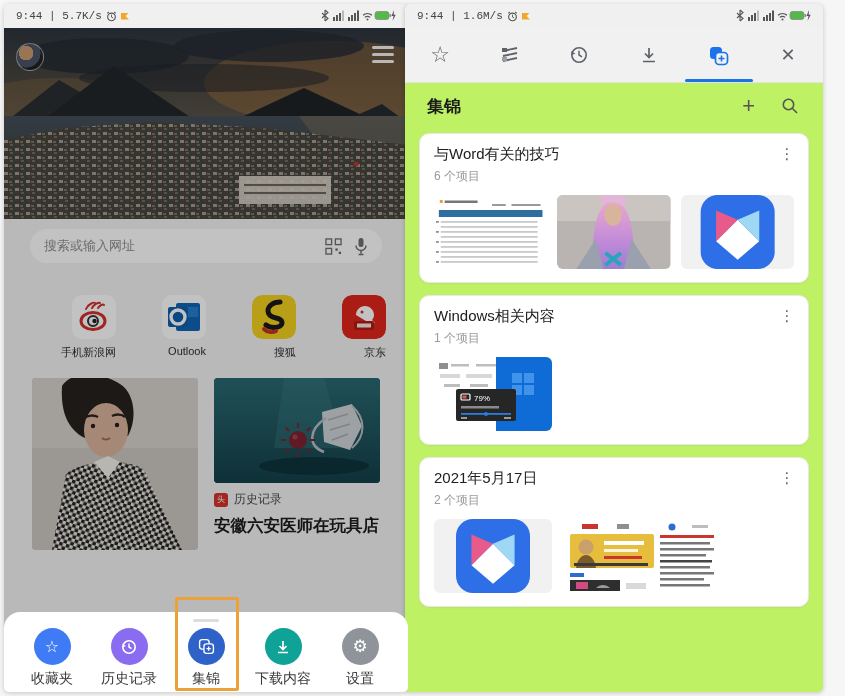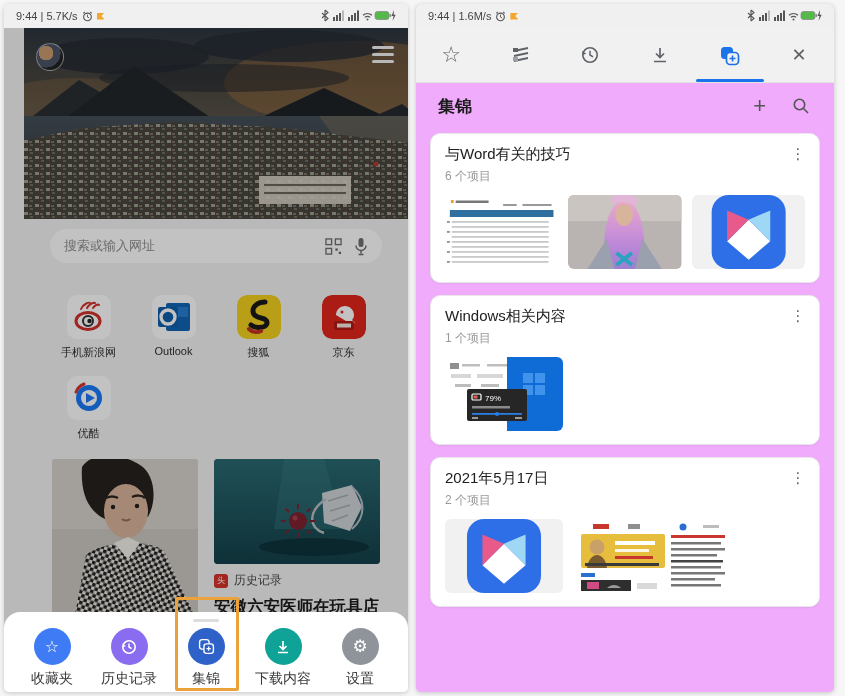--- a/index.html
+++ b/index.html
@@ -1,40 +1,40 @@
 <!DOCTYPE html>
 <html><head>
 <meta charset="utf-8">
 <style>
   html,body{margin:0;padding:0;}
   body{width:845px;height:696px;background:#f6f6f6;font-family:"Liberation Sans","DejaVu Sans",sans-serif;position:relative;overflow:hidden;}
   .phone{position:absolute;top:4px;height:688px;border-radius:5px;overflow:hidden;box-shadow:0 1px 5px rgba(0,0,0,.20);background:#f2f2f2;}
   .phone.left{left:4px;width:404px;}
-  .phone.right{left:416px;width:418px;background:#f0abfc;}
+  .phone.right{left:405px;width:418px;background:#bef264;}
 
   
   .statusbar{height:24px;background:#f0f0f0;display:flex;justify-content:space-between;align-items:center;padding:0 12px;font-size:11px;color:#444;}
-  .sb-left{display:flex;align-items:center;gap:4px;}
+  .sb-left{display:flex;align-items:center;gap:4px;font-family:Liberation Mono, monospace;}
   .sb-flag{width:8px;height:7px;background:#f4a62a;clip-path:polygon(0 0,100% 0,60% 50%,100% 100%,0 100%);}
 
   
-  .content{position:relative;height:627px;overflow:hidden;background:#f3f3f3;padding-left:20px;}
+  .content{position:relative;height:627px;overflow:hidden;background:#f3f3f3;}
   .dim{position:absolute;inset:0;background:rgba(0,0,0,.24);pointer-events:none;}
   .header-photo{position:relative;height:191px;background:#2e3640;}
   .header-photo svg{display:block;}
   .avatar{position:absolute;left:12px;top:15px;width:26px;height:26px;border-radius:50%;background:
     radial-gradient(circle at 35% 35%,#c89a6e 0 30%,#4a5568 31% 60%,#222 61%);border:1px solid rgba(255,255,255,.5);}
   .hamburger{position:absolute;right:14px;top:18px;width:22px;display:flex;flex-direction:column;gap:4px;}
   .hamburger i{display:block;height:3px;background:#f2f2f2;border-radius:2px;}
 
   .searchbar{margin:10px 26px 0;height:34px;background:#fff;border-radius:18px;display:flex;align-items:center;padding:0 14px;gap:12px;}
   .search-ph{flex:1;font-size:13px;color:#8f8f8f;}
 
   .quickgrid{margin:32px 22px 0;display:grid;grid-template-columns:repeat(4,1fr);row-gap:16px;}
-  .qitem{display:flex;flex-direction:column;align-items:center;gap:6px;}
+  .qitem{display:flex;flex-direction:column;align-items:flex-end;gap:6px;}
   .qicon{width:44px;height:44px;border-radius:10px;overflow:hidden;background:#fff;}
   .qlabel{font-size:11px;color:#2e2e2e;}
 
   .newsrow{margin:18px 28px 0;display:flex;gap:16px;}
   .newscard.photo{width:176px;height:172px;border-radius:4px;overflow:hidden;background:#cfcac4;}
   .newscard.story{flex:1;display:flex;flex-direction:column;}
   .story-img{height:105px;border-radius:4px;overflow:hidden;background:#1d4c54;}
   .source{display:flex;align-items:center;gap:6px;margin-top:8px;}
   .badge{width:14px;height:14px;border-radius:3px;background:#d5342c;color:#fff;font-size:8px;display:flex;align-items:center;justify-content:center;}
   .source-name{font-size:12px;color:#4a4a4a;}
@@ -226,32 +226,20 @@
           <svg width="44" height="44" viewBox="0 0 44 44">
               <rect width="44" height="44" rx="9" fill="#e1251b"></rect>
             <path d="M14 20c0-5 4-9 9-9s9 4 9 9c0 2-1 4-2 5l3 3-4 1" fill="#fff"></path>
             <circle cx="20" cy="17" r="1.5" fill="#e1251b"></circle>
             <rect x="12" y="26" width="20" height="9" rx="2" fill="#b51a12"></rect>
             <rect x="15" y="28.5" width="14" height="4" fill="#fff" opacity="0.9"></rect>
           </svg>
         </div>
         <div class="qlabel">京东</div>
       </div>
-      <div class="qitem">
-        <div class="qicon">
-          <svg width="44" height="44" viewBox="0 0 44 44">
-              <rect width="44" height="44" rx="9" fill="#fff"></rect>
-            <circle cx="22" cy="22" r="13" fill="#1a7af8"></circle>
-            <circle cx="22" cy="22" r="8" fill="#fff"></circle>
-            <polygon points="19,17 28,22 19,27" fill="#1a7af8"></polygon>
-            <path d="M9 16a14 14 0 0 1 8-8" stroke="#d5342c" stroke-width="3" fill="none" stroke-linecap="round"></path>
-          </svg>
-        </div>
-        <div class="qlabel">优酷</div>
-      </div>
     </div>
 
     <div class="newsrow">
       <div class="newscard photo">
         <svg width="176" height="172" viewBox="0 0 176 172" preserveAspectRatio="none">
           <defs>
             <pattern id="chk" width="7" height="7" patternUnits="userSpaceOnUse" patternTransform="rotate(18)">
               <rect width="7" height="7" fill="#e6e4df"></rect>
                 <rect width="3.5" height="3.5" fill="#23211f"></rect>
                 <rect x="3.5" y="3.5" width="3.5" height="3.5" fill="#23211f"></rect>

